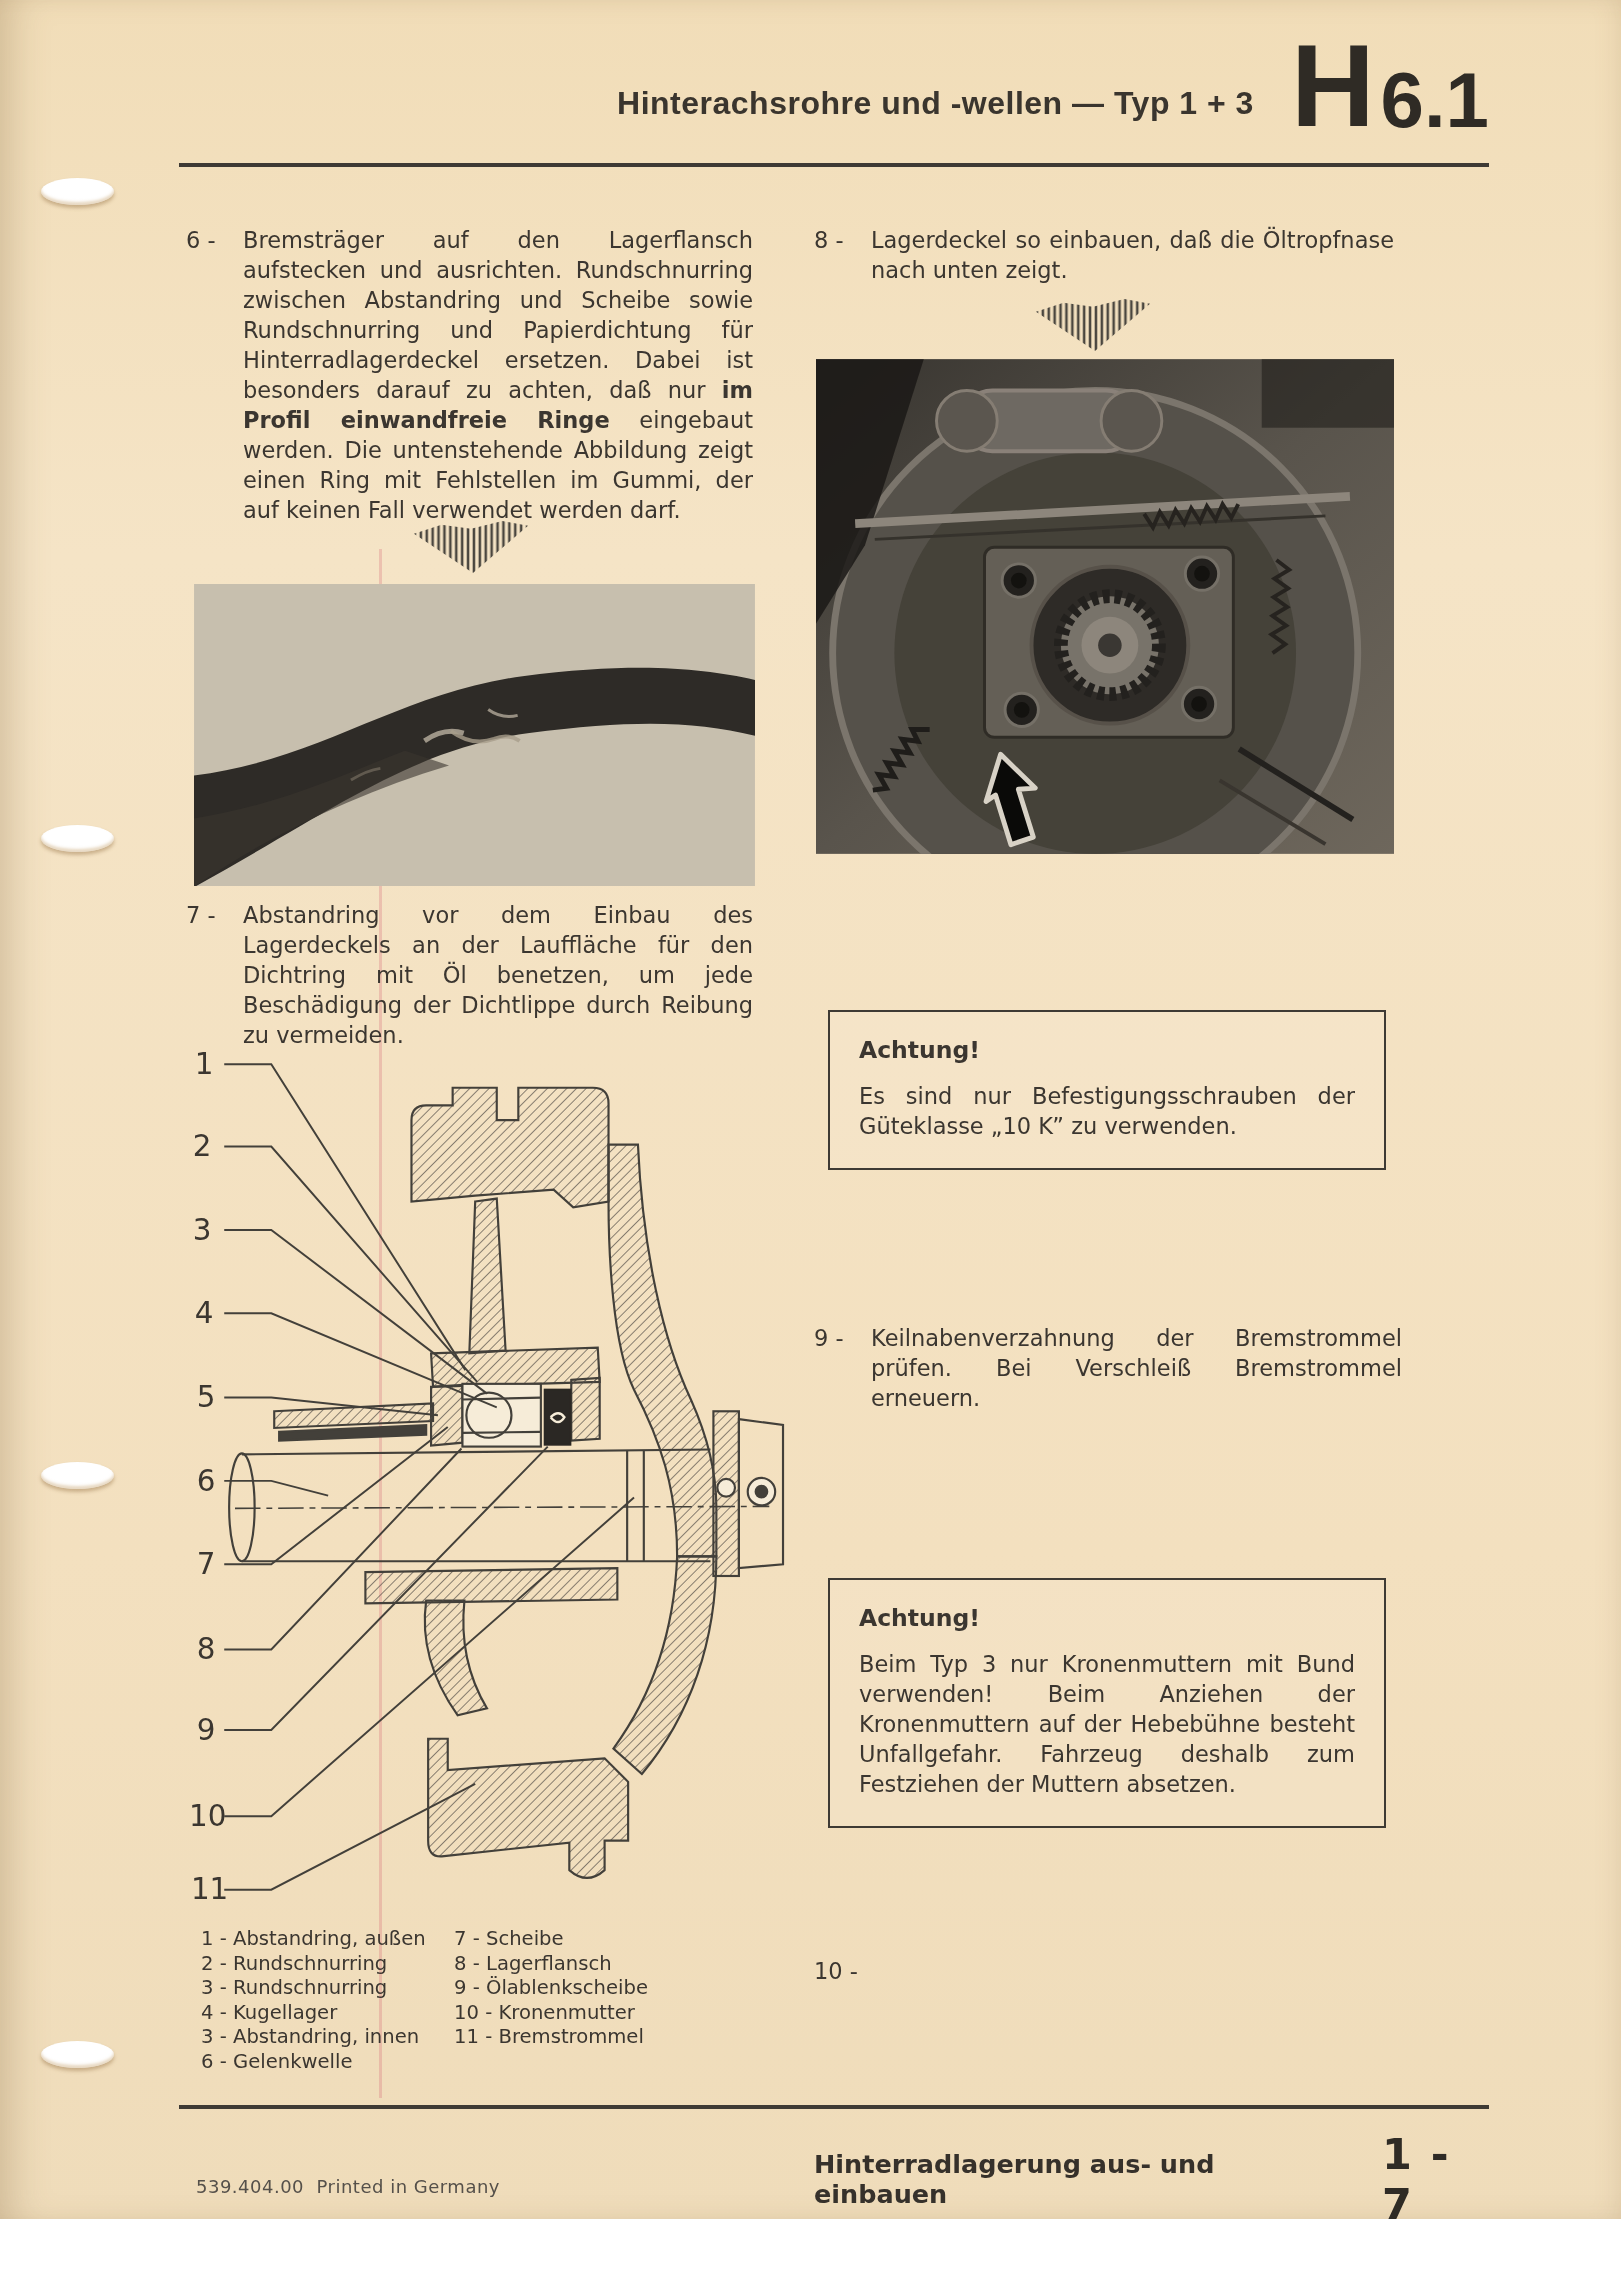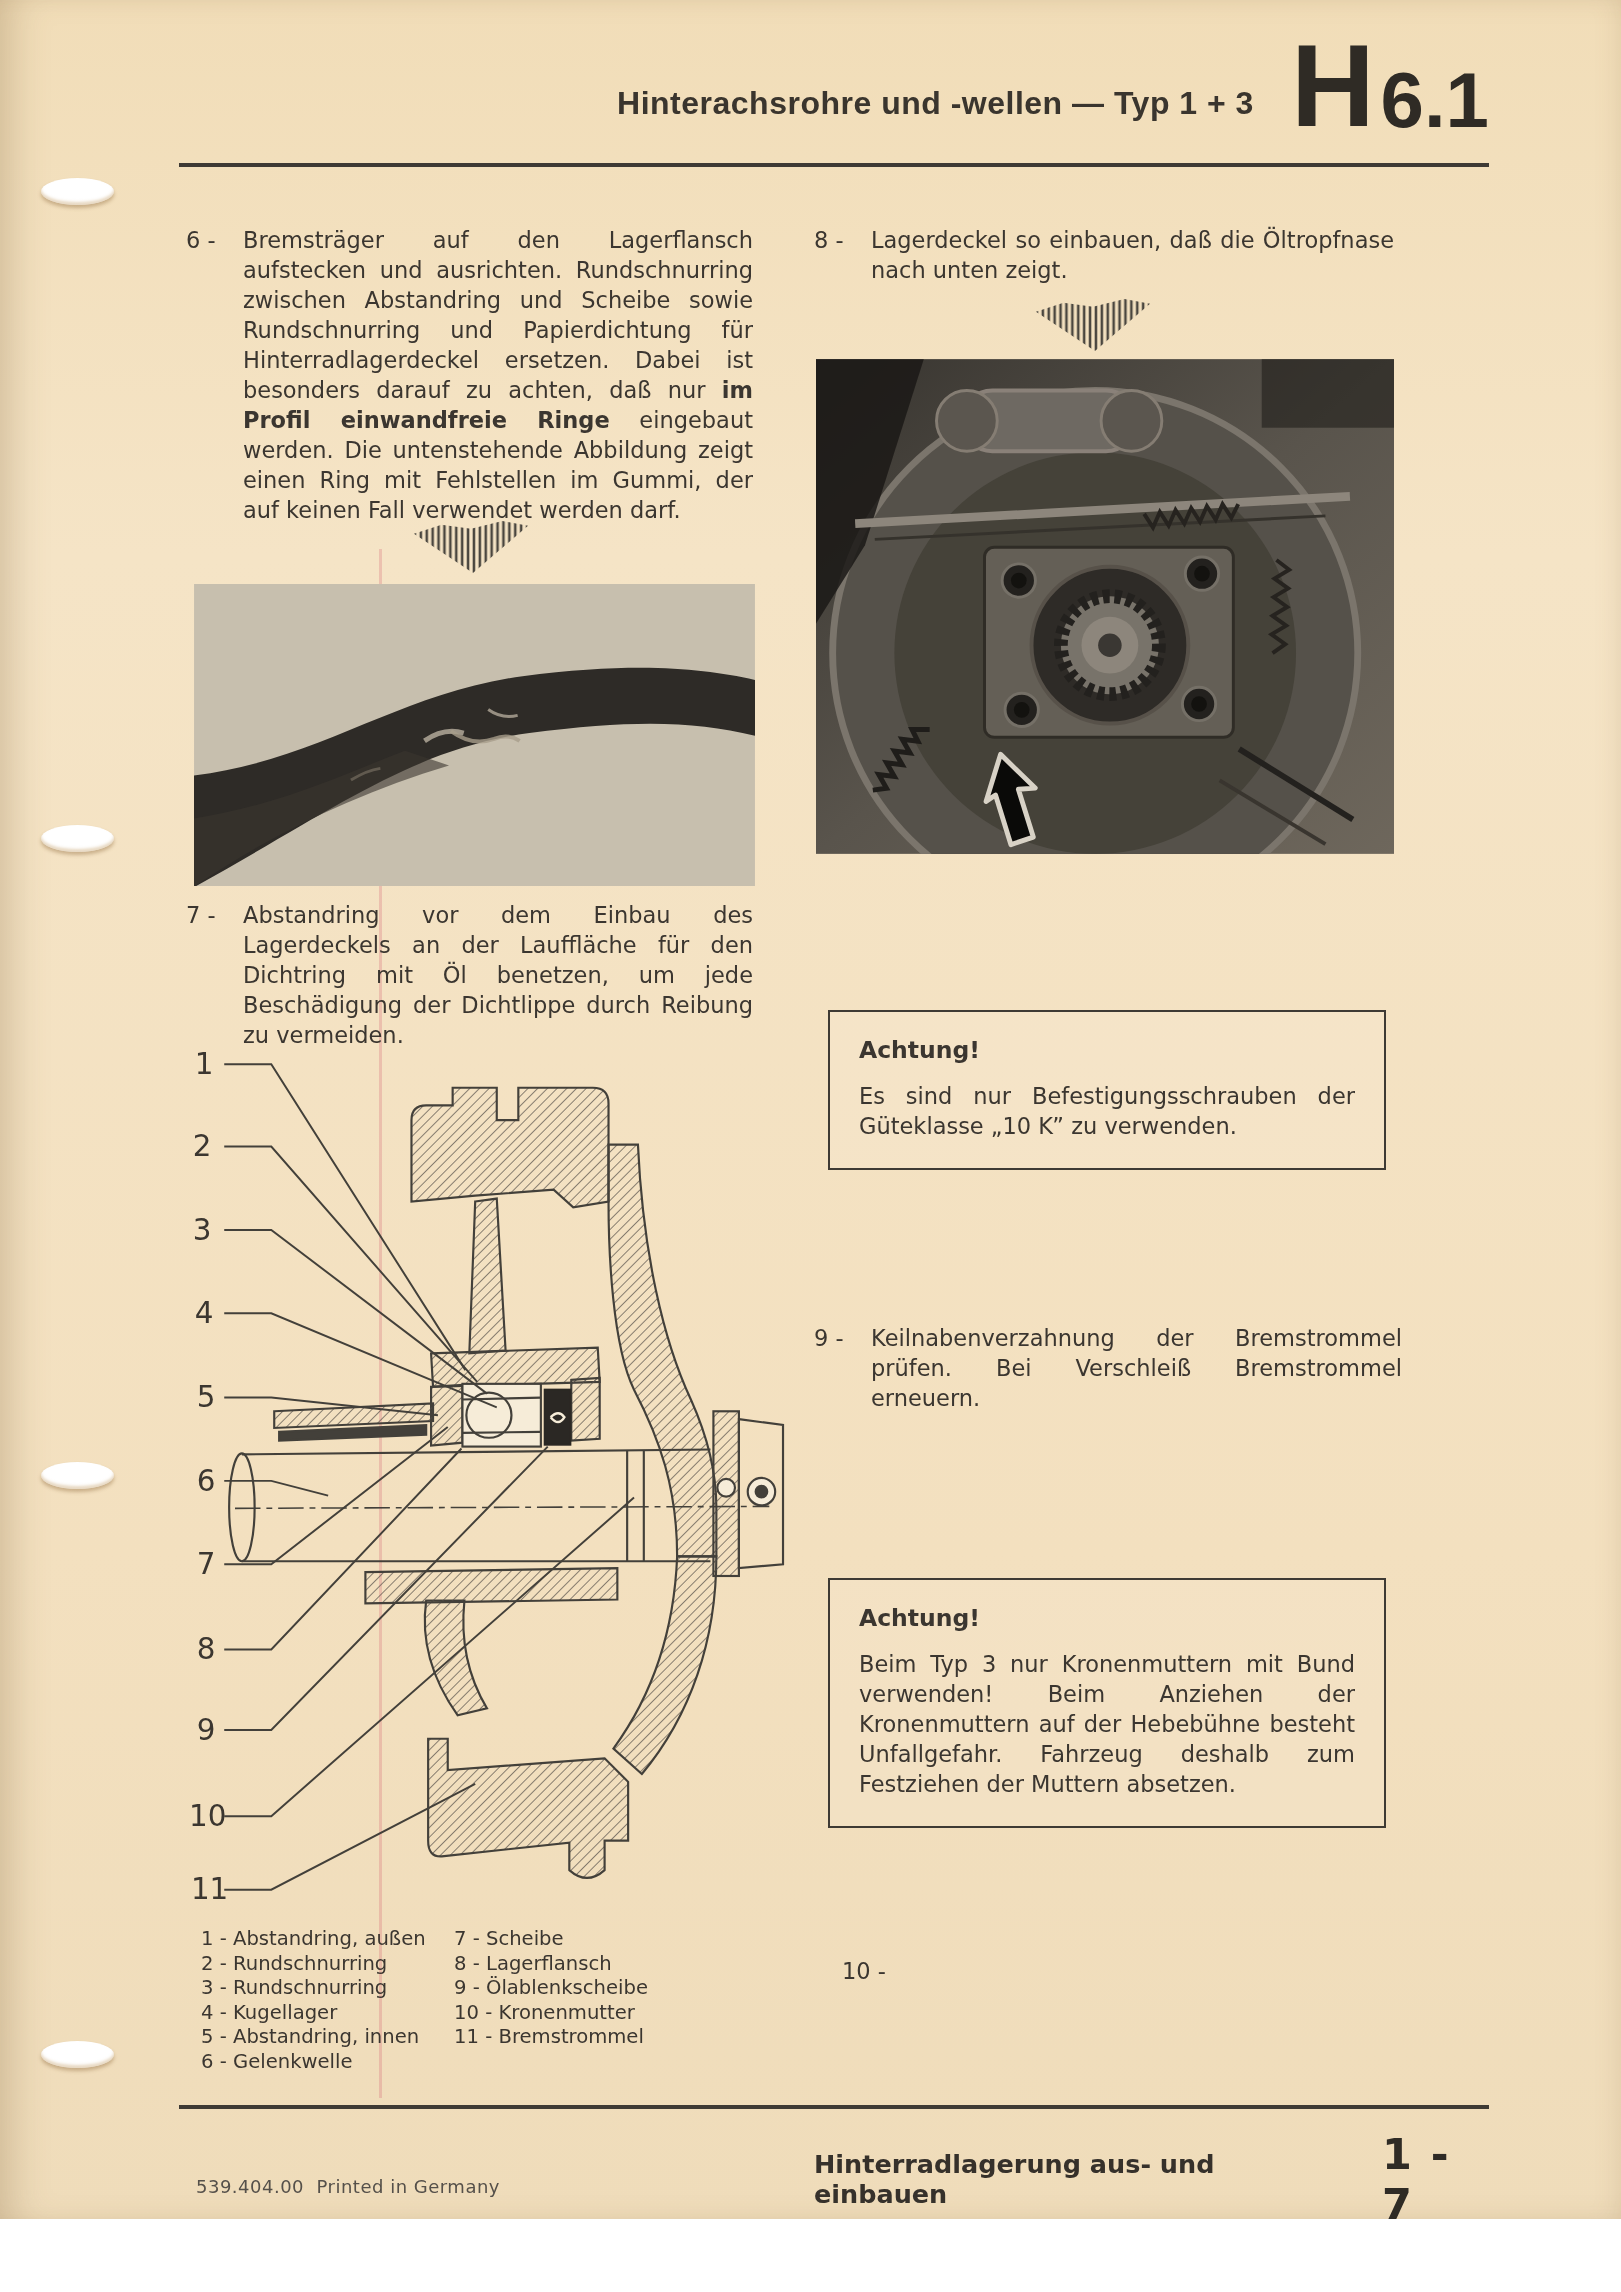--- a/index.html
+++ b/index.html
@@ -179,21 +179,21 @@
       </g>
     </svg>
   </div>
 
   <div class="legend" style="left:201px;top:1927px;">
     <div class="col col1">
       <span>1 - Abstandring, außen</span>
       <span>2 - Rundschnurring</span>
       <span>3 - Rundschnurring</span>
       <span>4 - Kugellager</span>
-      <span>5 - Abstandring, innen</span>
+      <span>3 - Abstandring, innen</span>
       <span>6 - Gelenkwelle</span>
     </div>
     <div class="col">
       <span>7 - Scheibe</span>
       <span>8 - Lagerflansch</span>
       <span>9 - Ölablenkscheibe</span>
       <span>10 - Kronenmutter</span>
       <span>11 - Bremstrommel</span>
     </div>
   </div>
@@ -275,21 +275,21 @@
   <div class="abs item" style="left:814px;top:1323px;width:588px;">
     <div class="num">9 -</div>
     <div class="txt">Keilnabenverzahnung der Bremstrommel prüfen. Bei Verschleiß Bremstrommel erneuern.</div>
   </div>
 
   <div class="warn" style="left:828px;top:1578px;width:496px;">
     <div class="wt">Achtung!</div>
     <div class="wb">Beim Typ 3 nur Kronenmuttern mit Bund verwenden! Beim Anziehen der Kronenmuttern auf der Hebebühne besteht Unfallgefahr. Fahrzeug deshalb zum Festziehen der Muttern absetzen.</div>
   </div>
 
-  <div class="abs item num2" style="left:842px;top:1956px;width:588px;flex-direction:column;">
+  <div class="abs item num2" style="left:814px;top:1956px;width:588px;flex-direction:column;">
     <div class="num">10 -</div>
   </div>
 
   <div class="rule" style="left:179px;top:2105px;width:1310px;"></div>
   <div class="footer">
     <div class="flabel">Hinterradlagerung aus- und einbauen</div>
     <div class="fref">1 - 7</div>
   </div>
   <div class="printnote">539.404.00  Printed in Germany</div>
 

